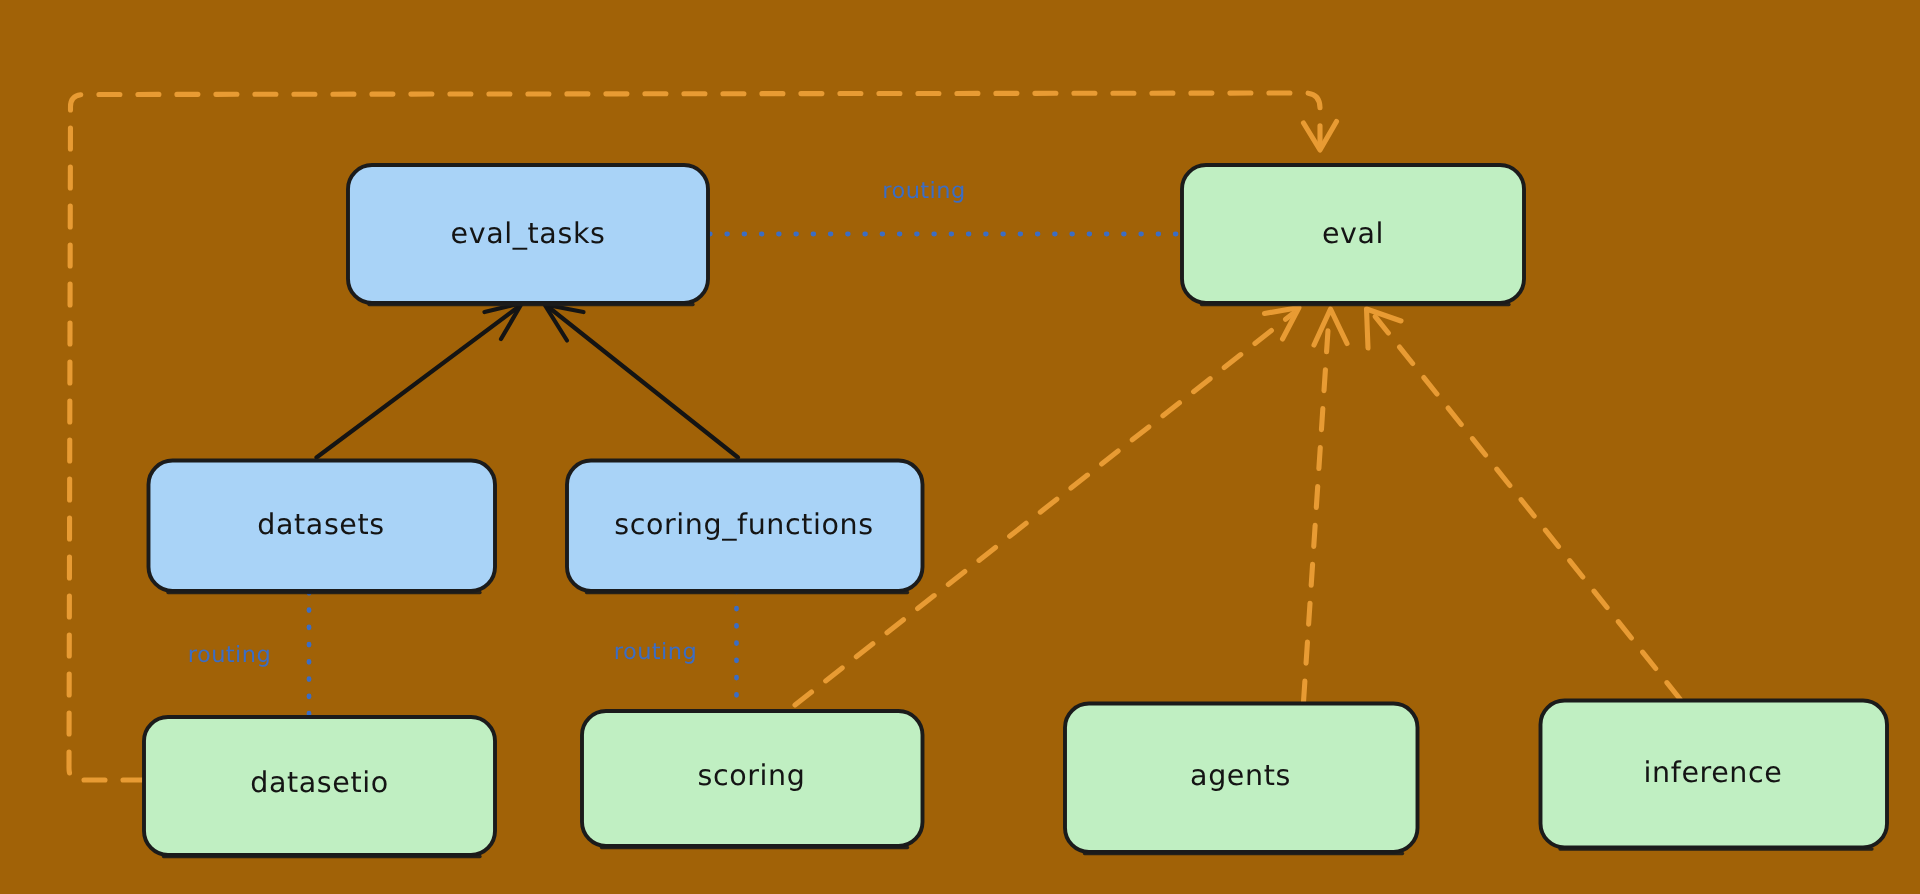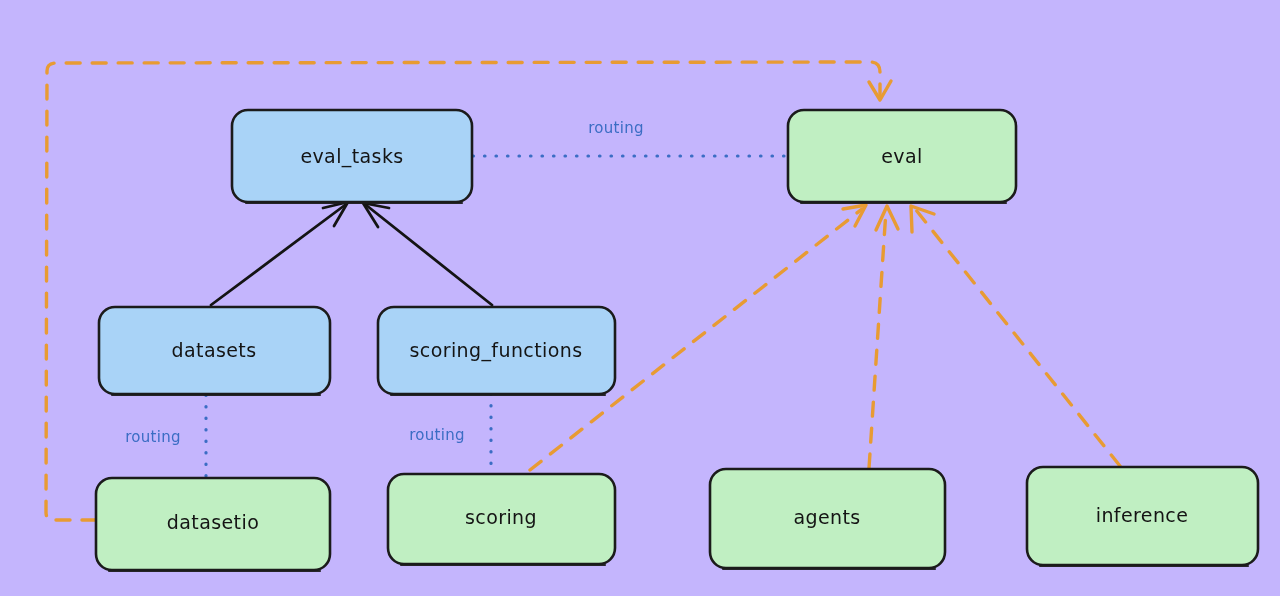--- a/index.html
+++ b/index.html
@@ -4,21 +4,21 @@
 <style>
   html, body {
     margin: 0;
     padding: 0;
     background: #ffffff;
   }
   #canvas {
     position: relative;
     width: 1280px;
     height: 596px;
-    background: #c4b5fd;
+    background: #a16207;
     overflow: hidden;
     font-family: "DejaVu Sans", sans-serif;
   }
   #diagram-svg {
     position: absolute;
     top: 0; left: 0;
     width: 1280px;
     height: 596px;
   }
   .node-label {

